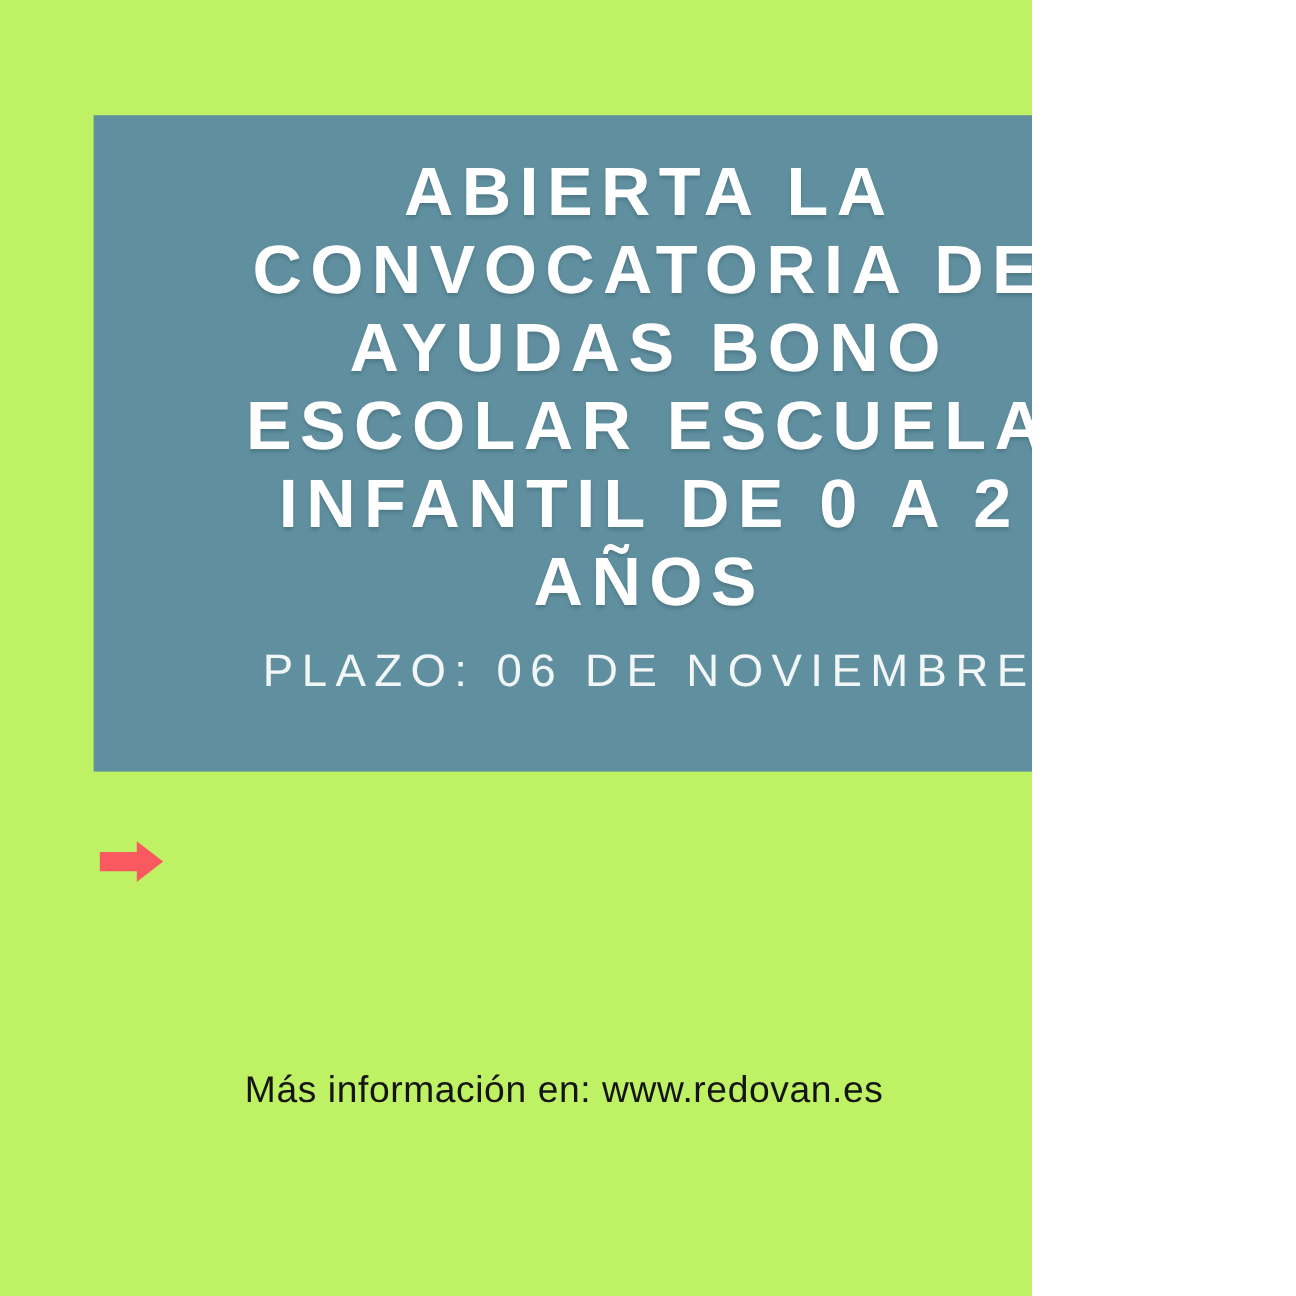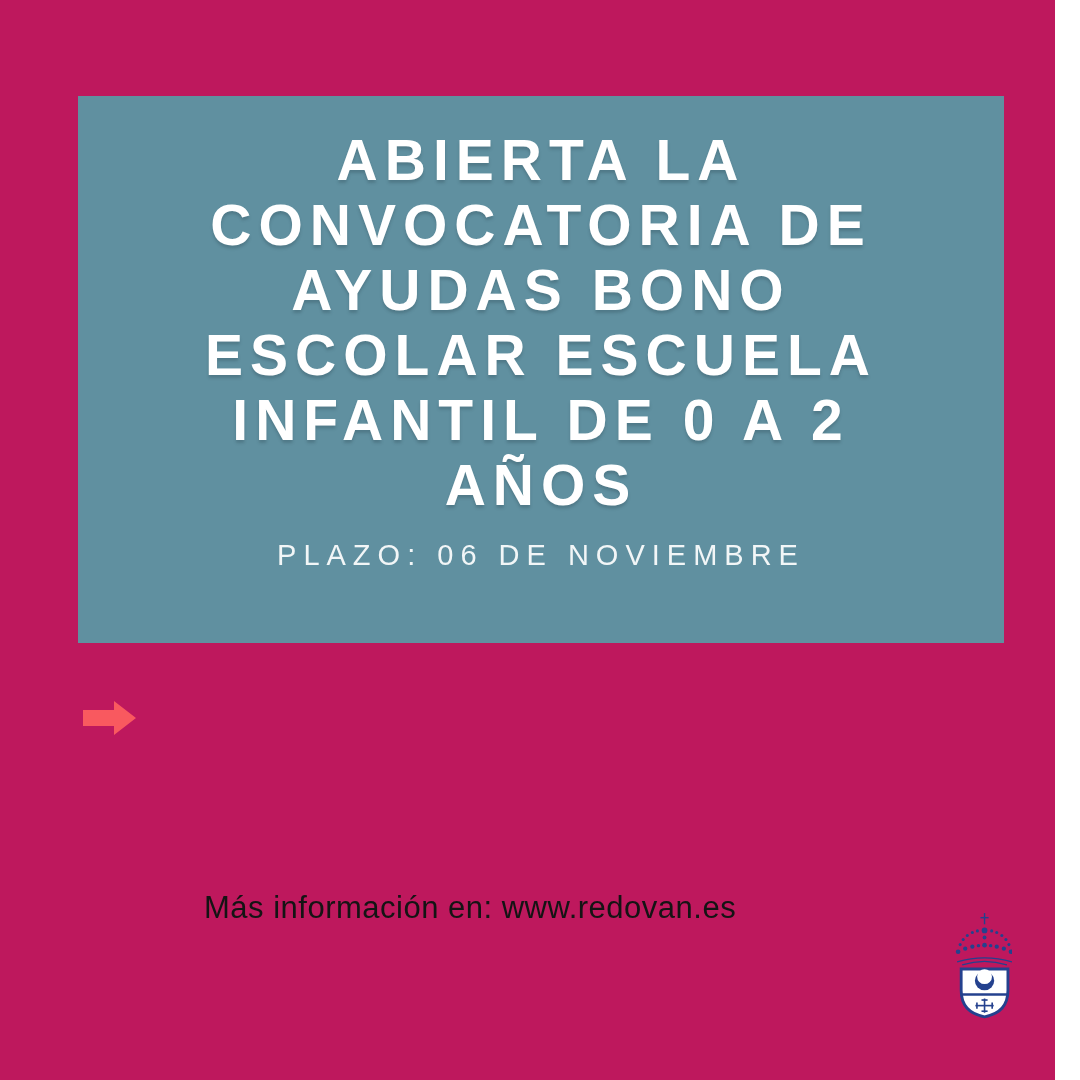--- a/index.html
+++ b/index.html
@@ -1,20 +1,20 @@
 <!DOCTYPE html>
 <html><head>
 <meta charset="utf-8">
 <style>
   html, body { margin: 0; padding: 0; background: #ffffff; }
   .canvas {
     position: relative;
-    width: 1055px;
+    width: 860px;
     height: 1080px;
-    background: #be185d;
+    background: #bef264;
     overflow: hidden;
     font-family: "Liberation Sans", sans-serif;
     text-decoration: underline;
   }
 
   
   .banner {
     position: absolute;
     left: 78px;
     top: 96px;
@@ -37,21 +37,21 @@
     text-shadow: 0 3px 3px rgba(40, 64, 74, 0.28);
   }
   .banner-deadline {
     position: absolute;
     top: 443px;
     left: 0;
     width: 100%;
     text-align: center;
     color: #f2f6f7;
     font-weight: 300;
-    font-size: 29px;
+    font-size: 38px;
     letter-spacing: 7px;
   }
 
   
   .arrow {
     position: absolute;
     left: 83px;
     top: 700px;
     width: 54px;
     height: 36px;

